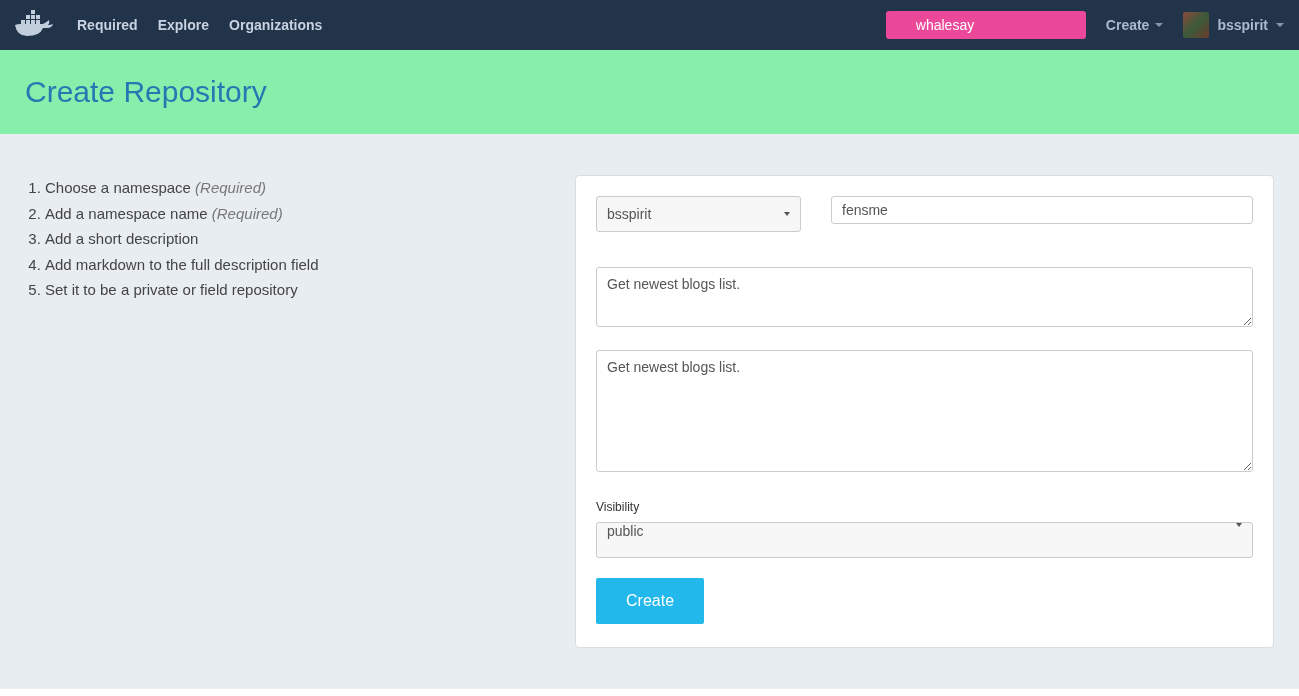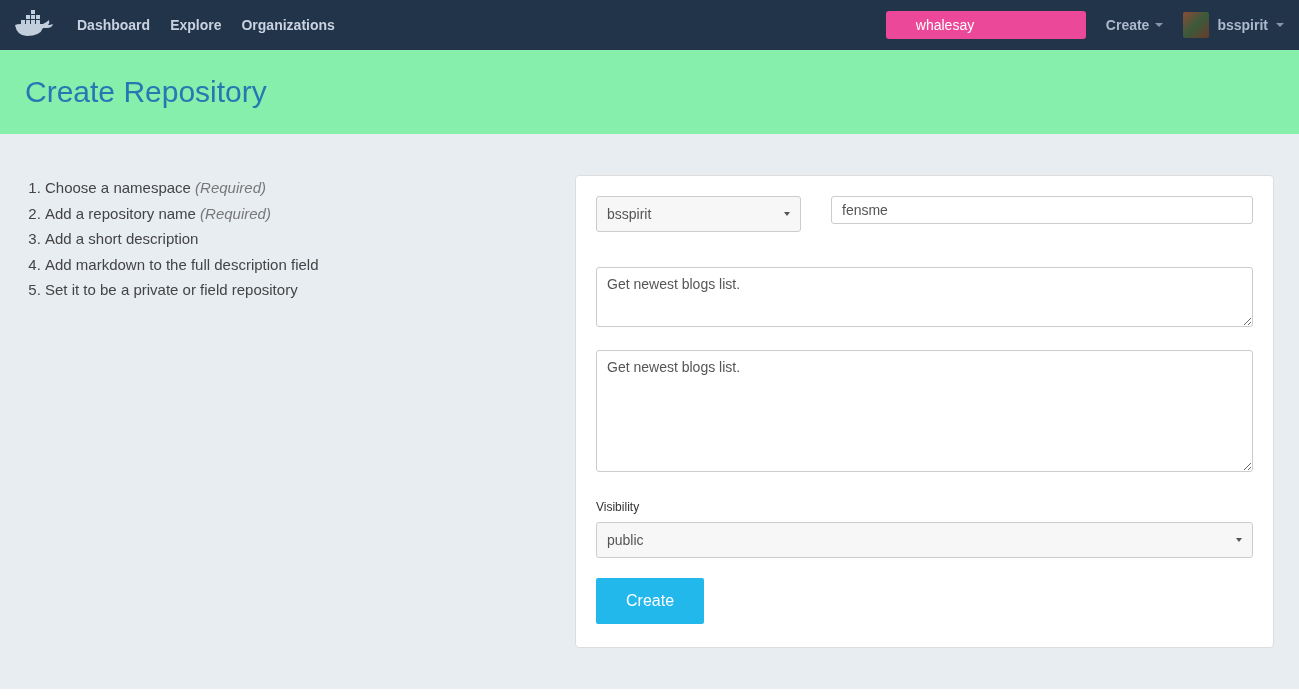--- a/index.html
+++ b/index.html
@@ -191,21 +191,21 @@
       margin-bottom: 8px;
     }
     .visibility-select {
       width: 100%;
       height: 36px;
       border: 1px solid #ccc;
       background: #f7f7f7;
       border-radius: 3px;
       padding: 0 10px;
       display: flex;
-      align-items: center;
+      align-items: flex-start;
       justify-content: space-between;
       cursor: pointer;
       font-size: 14px;
       color: #555;
       margin-bottom: 20px;
     }
     .create-button {
       background: #22b8eb;
       color: #fff;
       border: none;
@@ -236,21 +236,21 @@
         <rect x="21" y="10" width="4" height="4"></rect>
         <rect x="11" y="5" width="4" height="4"></rect>
         <rect x="16" y="5" width="4" height="4"></rect>
         <rect x="21" y="5" width="4" height="4"></rect>
         <rect x="16" y="0" width="4" height="4"></rect>
         <path d="M0 15 Q2 14 6 14 L28 14 Q32 12 34 10 Q35 13 33 15 Q36 15 38 14 Q37 18 32 18 L28 18 Q25 26 12 26 Q2 26 0 15 Z"></path>
       </g>
     </svg>
   </div>
   <div class="nav-links">
-    <span class="nav-link">Dashboard</span>
+    <span class="nav-link">Required</span>
     <span class="nav-link">Explore</span>
     <span class="nav-link">Organizations</span>
   </div>
   <div class="search-wrapper">
     <span class="search-icon">
       <svg width="14" height="14" viewBox="0 0 14 14" fill="currentColor">
         <circle cx="5.5" cy="5.5" r="4" stroke="currentColor" stroke-width="2" fill="none"></circle>
         <line x1="9" y1="9" x2="13" y2="13" stroke="currentColor" stroke-width="2"></line>
       </svg>
     </span>
@@ -268,21 +268,21 @@
 </div>
 
 <div class="page-header">
   <h1 class="page-title">Create Repository</h1>
 </div>
 
 <div class="content-area">
   <div class="instructions">
     <ol>
       <li><span>Choose a namespace </span><span class="required">(Required)</span></li>
-      <li><span>Add a repository name </span><span class="required">(Required)</span></li>
+      <li><span>Add a namespace name </span><span class="required">(Required)</span></li>
       <li>Add a short description</li>
       <li>Add markdown to the full description field</li>
       <li>Set it to be a private or field repository</li>
     </ol>
   </div>
 
   <div class="form-panel">
     <div class="form-row">
       <div class="namespace-select">
         <span>bsspirit</span>

